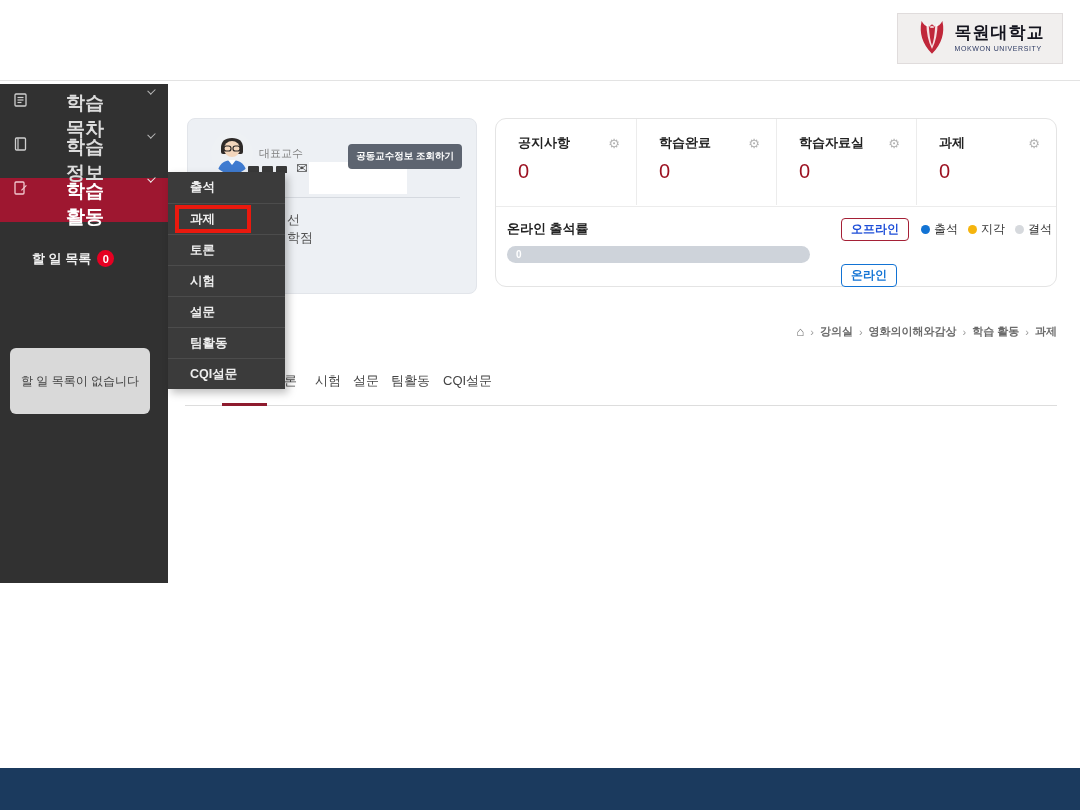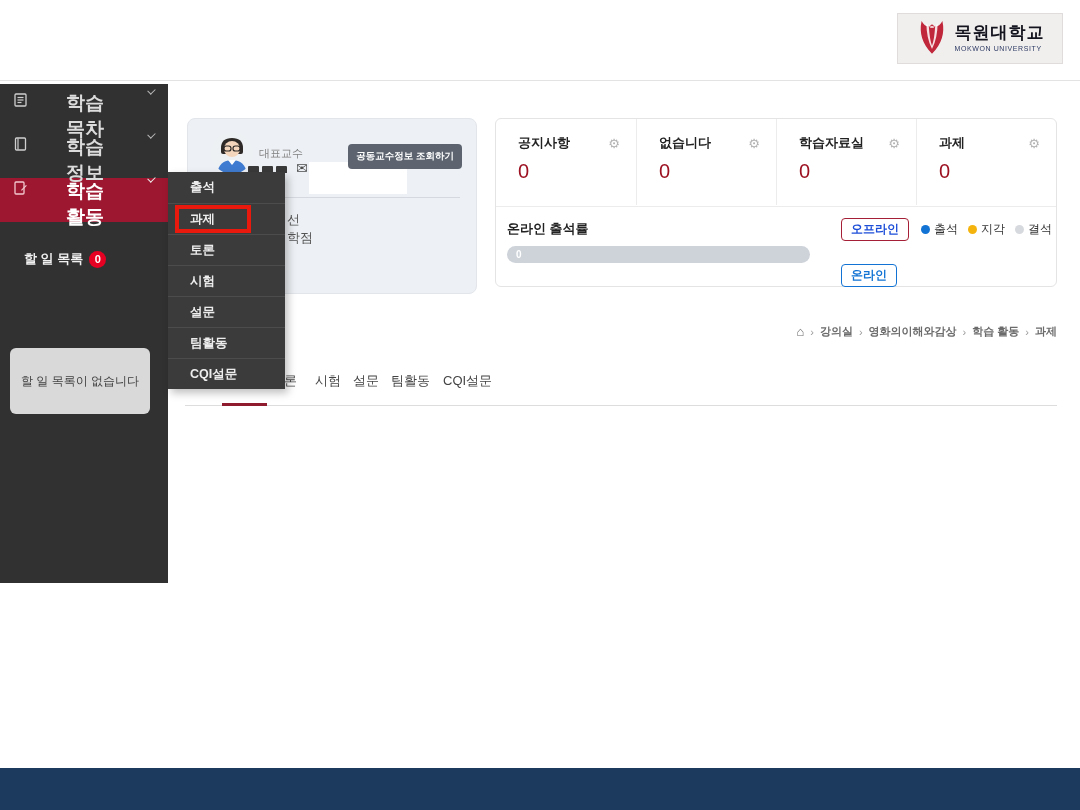--- a/index.html
+++ b/index.html
@@ -19,21 +19,21 @@
   
   .sidebar { position:absolute; top:84px; left:0; width:168px; height:499px; background:#313131; z-index:10; }
   .nav { padding-top:6px; }
   .nav-item { display:flex; align-items:flex-start; height:44px; padding:0 14px; color:#dcdcdc;
               font-size:19px; font-weight:bold; cursor:pointer;gap:31px; }
   .nav-item .lbl { margin-left:8px; }
   .nav-item.active { background:#9e1730; color:#fff; }
   .chev { margin-left:auto; width:7px; height:7px; border-right:1.5px solid #b9b9b9;
           border-bottom:1.5px solid #b9b9b9; transform:rotate(45deg); margin-top:-3px; }
   .nav-item.active .chev { border-color:#eee; }
-  .todo-row { display:flex; align-items:center; padding:0 24px; margin-top:28px; color:#f0f0f0;
+  .todo-row { display:flex; align-items:flex-start; padding:0 32px; margin-top:28px; color:#f0f0f0;
               font-size:13px; font-weight:bold; }
   .todo-badge { margin-left:6px; width:17px; height:17px; border-radius:50%; background:#e60022;
                 color:#fff; font-size:11px; font-weight:bold; display:flex; align-items:center;
                 justify-content:center; }
   .todo-box { position:absolute; left:10px; top:264px; width:140px; height:66px; background:#d9d9d9;
               border-radius:6px; display:flex; align-items:center; justify-content:center;
               font-size:12px; color:#3f3f3f; }
 
   
   .submenu { position:absolute; left:168px; top:172px; width:117px; background:#3b3b3b; z-index:50;
@@ -56,21 +56,21 @@
   .white-redact { position:absolute; left:121px; top:43px; width:98px; height:32px; background:#fff; }
   .pc-divider { position:absolute; left:16px; right:16px; top:78px; height:1px; background:#d5d9df; }
   .info-frag1 { position:absolute; left:99px; top:92px; font-size:13px; color:#555; }
   .info-frag2 { position:absolute; left:99px; top:110px; font-size:13px; color:#555; }
   .co-btn { position:absolute; right:14px; top:25px; height:25px; padding:0 8px; background:#5d6470;
             border:none; border-radius:4px; color:#fff; font-size:9.5px; font-weight:bold;
             display:flex; align-items:center; cursor:pointer; font-family:inherit; }
 
   
   .right-card { position:absolute; left:495px; top:118px; width:562px; height:169px; background:#fff;
-                border:1px solid #e4e4e4; border-radius:6px; }
+                border:1px solid #e4e4e4; border-radius:11px; }
   .stats-row { display:grid; grid-template-columns:repeat(4,1fr); height:86px; }
   .stat-cell { padding:15px 16px 0 22px; }
   .stat-cell + .stat-cell { border-left:1px solid #ececec; }
   .stat-head { display:flex; align-items:center; }
   .stat-label { font-size:13px; font-weight:bold; color:#222; }
   .gear { margin-left:auto; font-size:13px; color:#b3b3b3; cursor:pointer; }
   .stat-value { margin-top:8px; font-size:20px; color:#9c1222; }
   .rc-divider { position:absolute; left:0; right:0; top:87px; height:1px; background:#ececec; }
   .att-title { position:absolute; left:11px; top:101px; font-size:13px; font-weight:bold; color:#222; }
   .progress { position:absolute; left:11px; top:127px; width:303px; height:17px; background:#ced3da;
@@ -208,21 +208,21 @@
     <div class="stats-row">
       <div class="stat-cell">
         <div class="stat-head">
           <span class="stat-label">공지사항</span>
           <span class="gear">⚙</span>
         </div>
         <div class="stat-value">0</div>
       </div>
       <div class="stat-cell">
         <div class="stat-head">
-          <span class="stat-label">없습니다</span>
+          <span class="stat-label">학습완료</span>
           <span class="gear">⚙</span>
         </div>
         <div class="stat-value">0</div>
       </div>
       <div class="stat-cell">
         <div class="stat-head">
           <span class="stat-label">학습자료실</span>
           <span class="gear">⚙</span>
         </div>
         <div class="stat-value">0</div>

